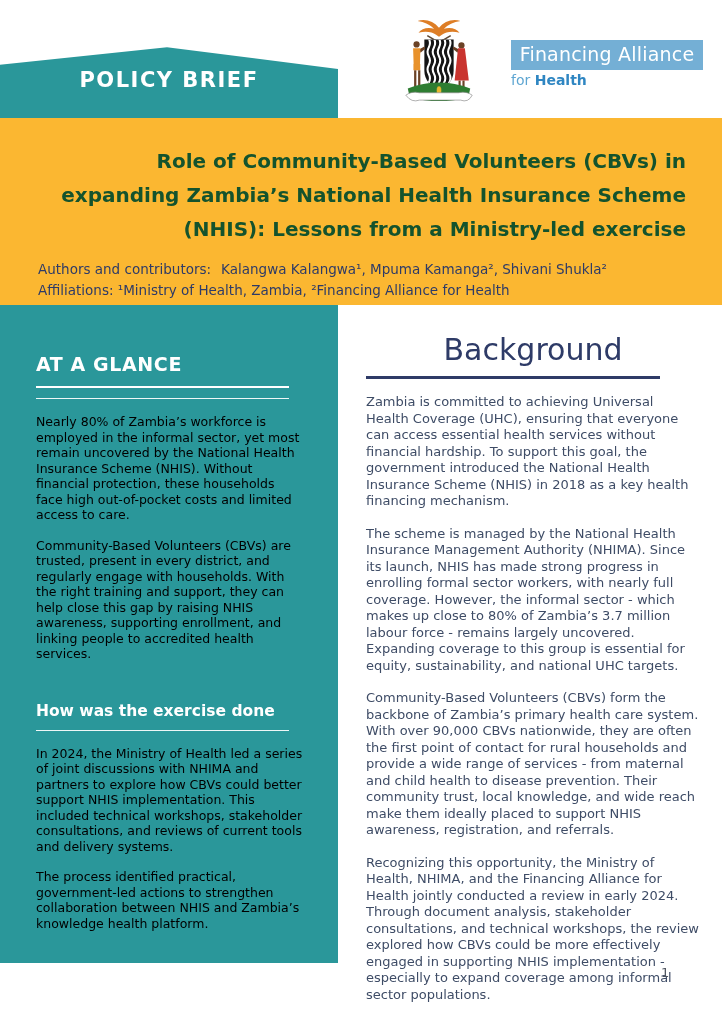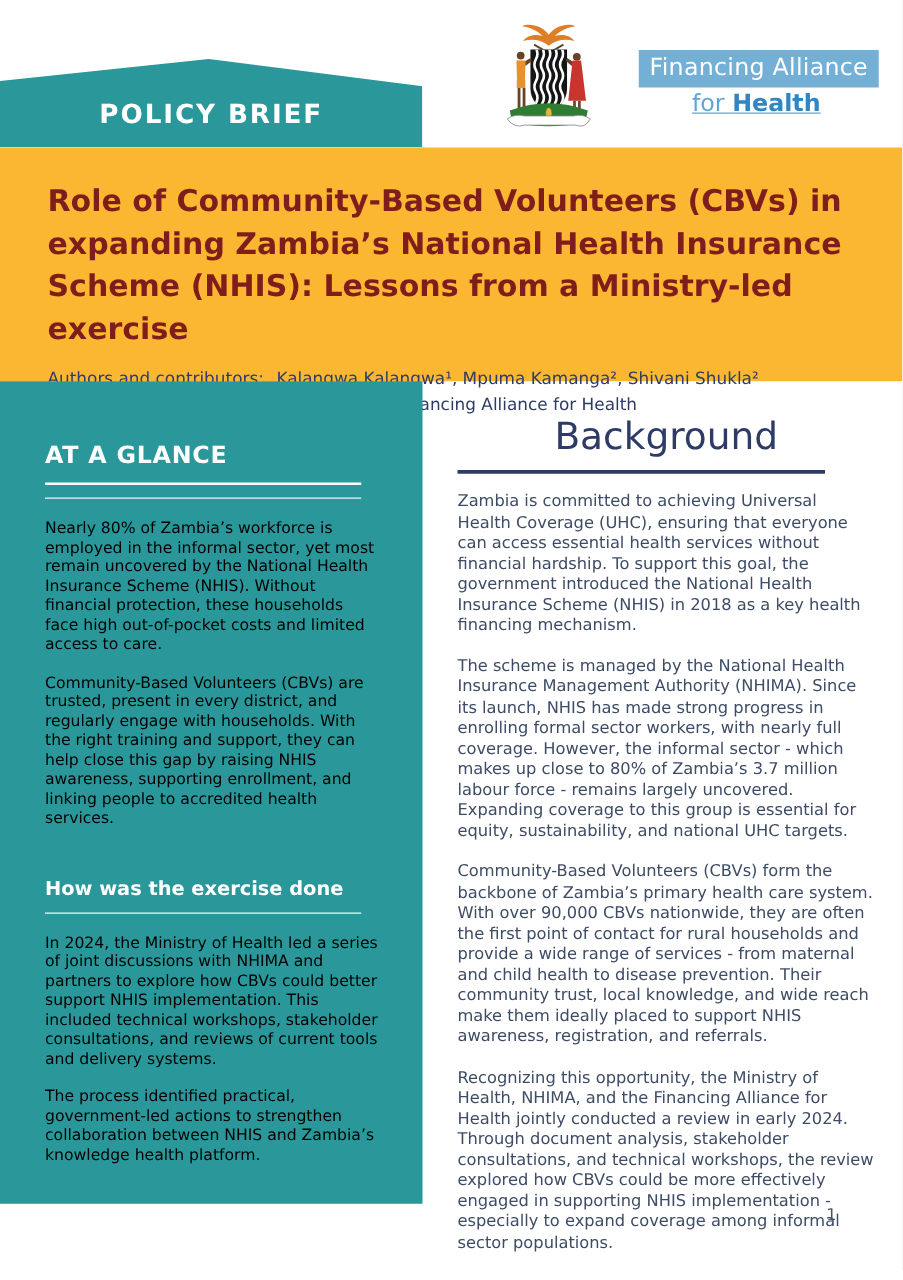--- a/index.html
+++ b/index.html
@@ -10,45 +10,46 @@
     background:#ffffff; overflow:hidden;
     font-family:"DejaVu Sans","Liberation Sans",sans-serif;
   }
 
   
   .policy-banner {
     position:absolute; left:0; top:45px; width:338px; height:73px;
     background:#2A979A;
     clip-path:polygon(0 27%, 49.4% 3%, 100% 33%, 100% 100%, 0 100%);
     display:flex; align-items:flex-end; justify-content:center;
-    padding-bottom:15px;
+    padding-bottom:26px;
   }
   .policy-banner .label {
     color:#ffffff; font-weight:bold; font-size:21px; letter-spacing:1.5px;
   }
   .arms { position:absolute; left:398px; top:13px; width:82px; height:100px; }
   .fah-logo { position:absolute; top:40px; right:19px; width:192px; }
   .fah-box {
     display:block; background:#74AFD5; color:#ffffff; font-weight:normal;
     font-size:19px; text-align:center; padding:3px 6px 5px; letter-spacing:0.2px;
   }
   .fah-sub {
-    display:block; text-align:center; margin-top:2px; padding-right:4px;
-    font-size:19px; color:#5FA6D2;text-decoration:underline;
+    display:block; text-align:left; margin-top:2px; padding-right:4px;
+    font-size:14px; color:#5FA6D2;
   }
   .fah-sub .bold { color:#2F86C2; font-weight:bold; }
 
   
   .title-band {
     position:absolute; left:0; top:118px; width:722px; height:187px;
     background:#FBB731; padding:26px 30px 0 38px;
   }
   .doc-title {
-    color:#7f1d1d; font-size:24px; font-weight:bold; line-height:34px;
+    color:#14532d; font-size:20px; font-weight:bold; line-height:34px;
     max-width:648px;
+    text-align:right;
   }
   .byline { margin-top:13px; color:#2E3B67; font-size:13.5px; line-height:21px; }
   .byline .lbl { margin-right:10px;margin-top:32px; }
 
   
   .sidebar {
     position:absolute; left:0; top:305px; width:338px; height:658px;
     background:#2A979A; color:#ffffff; padding:36px 34px 0 36px;
   }
   .sb-title { font-size:19px; font-weight:bold; letter-spacing:0.6px;margin-top:12px; }

